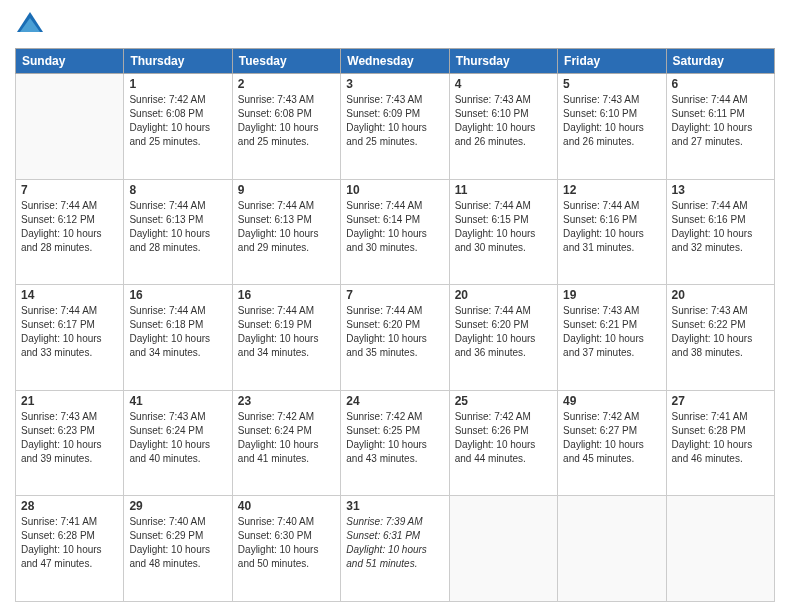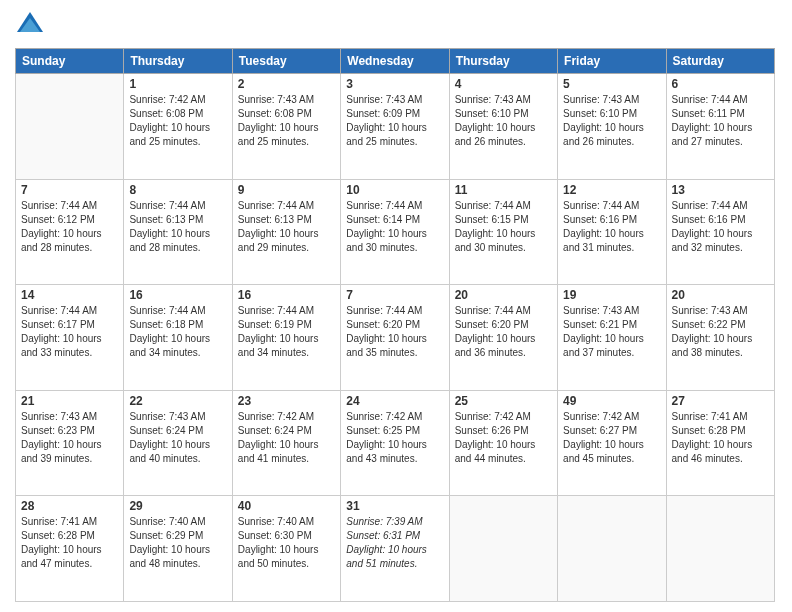--- a/index.html
+++ b/index.html
@@ -282,21 +282,21 @@
         </tr>
         <tr>
           <td>
             <span class="day-num">21</span>
             <div class="day-info" style="white-space: pre-line;">Sunrise: 7:43 AM
 Sunset: 6:23 PM
 Daylight: 10 hours
 and 39 minutes.</div>
           </td>
           <td>
-            <span class="day-num">22</span>
+            <span class="day-num">41</span>
             <div class="day-info" style="white-space: pre-line;">Sunrise: 7:43 AM
 Sunset: 6:24 PM
 Daylight: 10 hours
 and 40 minutes.</div>
           </td>
           <td>
             <span class="day-num">23</span>
             <div class="day-info" style="white-space: pre-line;">Sunrise: 7:42 AM
 Sunset: 6:24 PM
 Daylight: 10 hours

